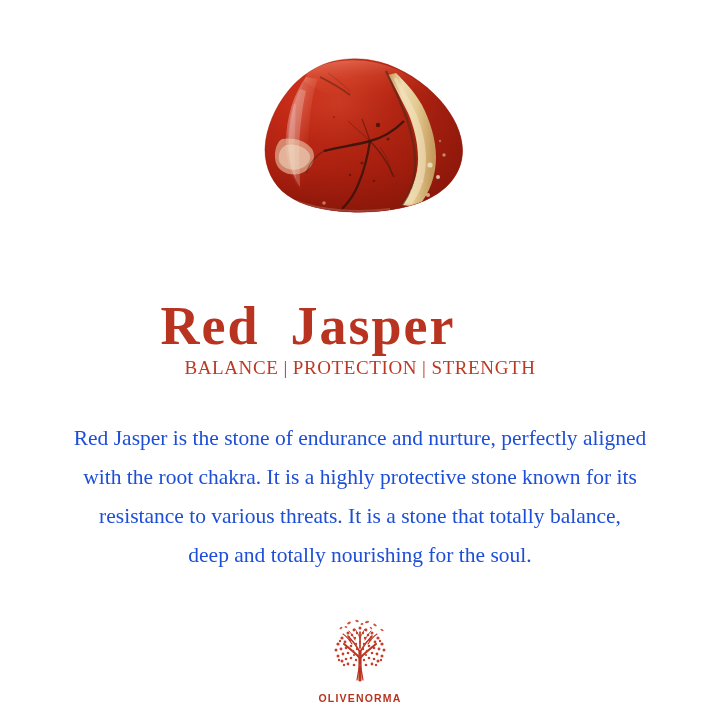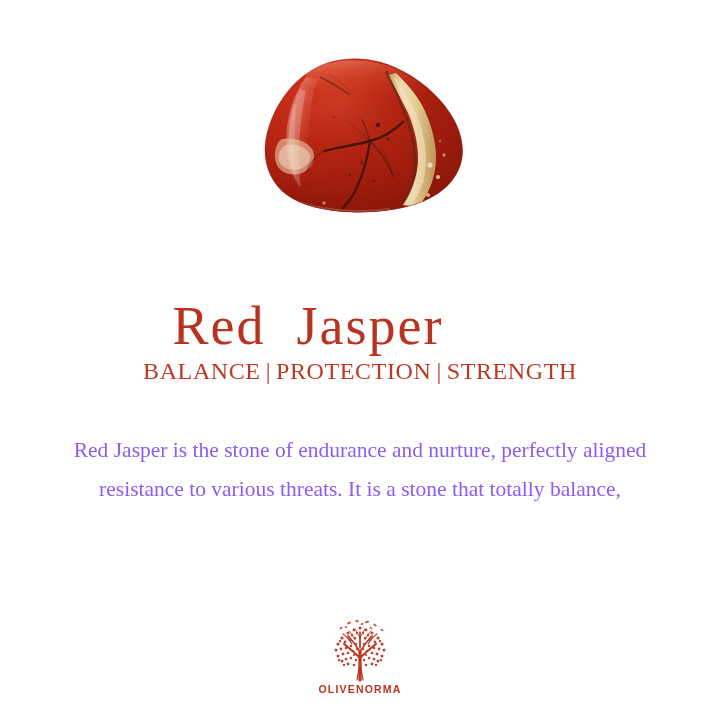--- a/index.html
+++ b/index.html
@@ -31,55 +31,55 @@
   }
 
   
   #product-title {
     position: absolute;
     left: 0;
     top: 262px;
     width: 616px;
     text-align: center;
     font-size: 54px;
-    font-weight: normal;
+    font-weight: bold;
     letter-spacing: 2px;
     color: #b93420;
     line-height: 1.05;
     white-space: pre;
     margin-top: 36px;
   }
 
   
   #attributes {
     position: absolute;
     left: 0;
     top: 358px;
     width: 720px;
     text-align: center;
-    font-size: 24px;
+    font-size: 19px;
     color: #bb3a26;
     letter-spacing: 0.6px;
     line-height: 1.1;
     white-space: nowrap;
   }
   #attributes .sep {
     color: #bb3a26;
     padding: 0 5px;
     font-weight: 300;
   }
 
   
   #description {
     position: absolute;
     left: 10px;
-    top: 431px;
+    top: 419px;
     width: 700px;
     text-align: center;
-    color: #8b5cf6;
+    color: #1d4ed8;
     font-size: 21.5px;
     line-height: 39px;
   }
   #description .line {
     display: block;
     white-space: nowrap;
   }
 
   
   #brand-logo {
@@ -90,21 +90,21 @@
     text-align: center;
   }
   #brand-tree {
     display: block;
     margin: 0 auto;
     width: 72px;
     height: 64px;
   }
   #brand-wordmark {
     display: block;
-    margin-top: 1px;
+    margin-top: 10px;
     font-family: "Liberation Sans", "DejaVu Sans", sans-serif;
     font-size: 10.5px;
     font-weight: bold;
     letter-spacing: 1.2px;
     color: #b93420;
   }
 </style>
 </head>
 <body>
 
@@ -232,21 +232,23 @@
   </div>
 
   <h1 id="product-title">Red  Jasper</h1>
 
   <div id="attributes">
     <span>BALANCE</span><span class="sep">|</span><span>PROTECTION</span><span class="sep">|</span><span>STRENGTH</span>
   </div>
 
   <div id="description">
     <span class="line">Red Jasper is the stone of endurance and nurture, perfectly aligned</span>
+    <span class="line">with the root chakra. It is a highly protective stone known for its</span>
     <span class="line">resistance to various threats. It is a stone that totally balance,</span>
+    <span class="line">deep and totally nourishing for the soul.</span>
   </div>
 
   <div id="brand-logo">
     <svg id="brand-tree" viewBox="0 0 72 64" xmlns="http://www.w3.org/2000/svg">
       <g stroke="#b93420" stroke-linecap="round" fill="none">
         <path d="M36,62 L36,34" stroke-width="3.2"></path>
         <path d="M36,40 C30,34 25,30 20,26" stroke-width="2.1"></path>
         <path d="M36,40 C42,34 47,30 52,26" stroke-width="2.1"></path>
         <path d="M36,34 C32,27 28,22 24,18" stroke-width="1.7"></path>
         <path d="M36,34 C40,27 44,22 48,18" stroke-width="1.7"></path>

